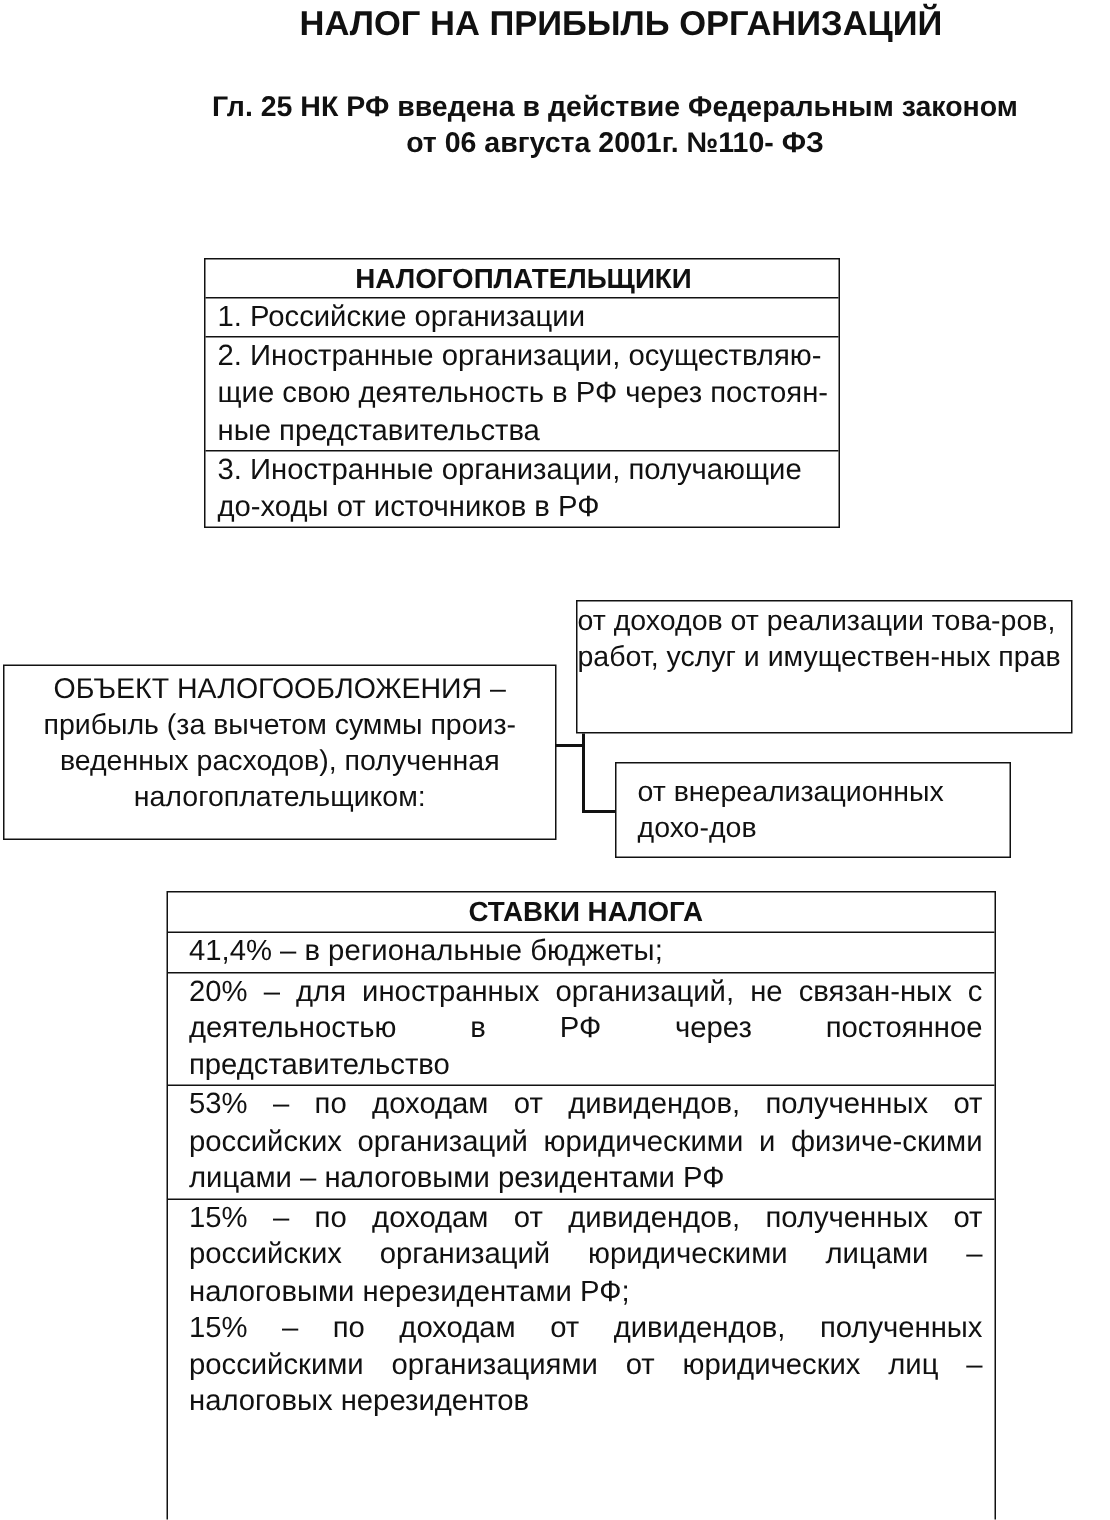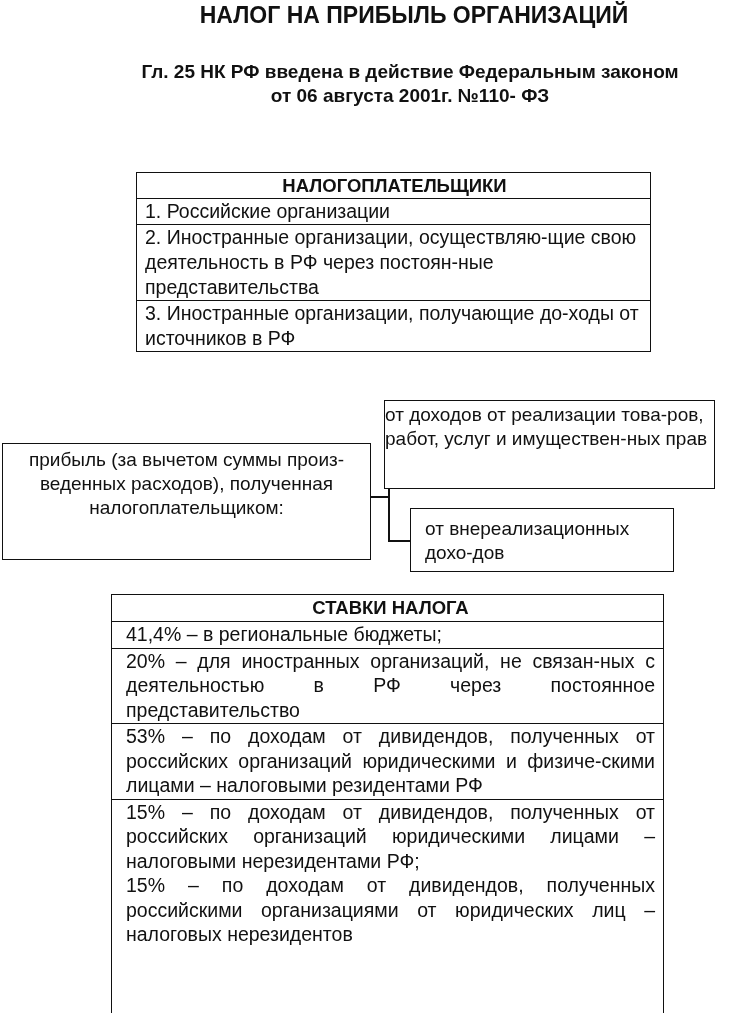--- a/index.html
+++ b/index.html
@@ -6,21 +6,21 @@
   body { width: 740px; height: 1013px; position: relative; overflow: hidden;
          font-family: "Liberation Sans", sans-serif; color: #111; }
   .abs { position: absolute; font-weight: bold; }
   #title { left: 4px; width: 740px; top: 0; text-align: center; font-weight: bold;
            font-size: 23px; line-height: 30px; top: 0px; padding-left: 80px; box-sizing: border-box; }
   #subtitle { left: 80px; width: 660px; top: 60px; text-align: center; font-size: 19px; line-height: 24px; }
   .box { position: absolute; border: 1.5px solid #111; box-sizing: border-box; background: #fff; }
   .row { border-top: 1.5px solid #111; padding: 0 6px 0 8px; font-size: 19.5px; line-height: 24.5px; }
   .row:first-child { border-top: none; }
   .head { text-align: center; font-weight: bold; font-size: 18.5px; line-height: 24px; }
-  #payers { left: 136px; top: 172px; width: 515px; }
+  #payers { left: 136px; top: 172px; width: 424px; }
   #payers .row { line-height: 25px; padding-left: 8px; }
   #object { left: 2px; top: 443px; width: 369px; height: 117px; text-align: center;
             font-size: 19px; line-height: 24px; padding-top: 4px; }
   #obj-a { left: 384px; top: 400px; width: 331px; height: 89px; font-size: 19px; line-height: 24px; padding: 2px 2px 0 0; }
   #obj-b { left: 410px; top: 508px; width: 264px; height: 64px; font-size: 19px; line-height: 24px; padding: 8px 6px 0 14px; }
   .line { position: absolute; background: #111; }
   #rates { left: 111px; top: 594px; width: 553px; height: 430px; }
   #rates .row { text-align: justify; text-align-last: left; line-height: 24.5px; padding: 0 8px 1px 14px; font-size: 19.5px; }
   #rates .head { text-align: center; text-align-last: center; font-size: 18.5px; line-height: 25px; }
   .line-block { display: block; }
@@ -36,20 +36,21 @@
 </div>
 
 <div id="payers" class="box">
   <div class="row head">НАЛОГОПЛАТЕЛЬЩИКИ</div>
   <div class="row">1. Российские организации</div>
   <div class="row">2. Иностранные организации, осуществляю-щие свою деятельность в РФ через постоян-ные представительства</div>
   <div class="row">3. Иностранные организации, получающие до-ходы от источников в РФ</div>
 </div>
 
 <div id="object" class="box">
+  <span class="line-block">ОБЪЕКТ НАЛОГООБЛОЖЕНИЯ –</span>
   <span class="line-block">прибыль (за вычетом суммы произ-</span>
   <span class="line-block">веденных расходов), полученная</span>
   <span class="line-block">налогоплательщиком:</span>
 </div>
 
 <div class="line" style="left:370px; top:496px; width:19px; height:2px;"></div>
 <div class="line" style="left:388px; top:443px; width:2px; height:99px;"></div>
 <div class="line" style="left:388px; top:443px; width:21px; height:2px;"></div>
 <div class="line" style="left:388px; top:540px; width:23px; height:2px;"></div>
 

